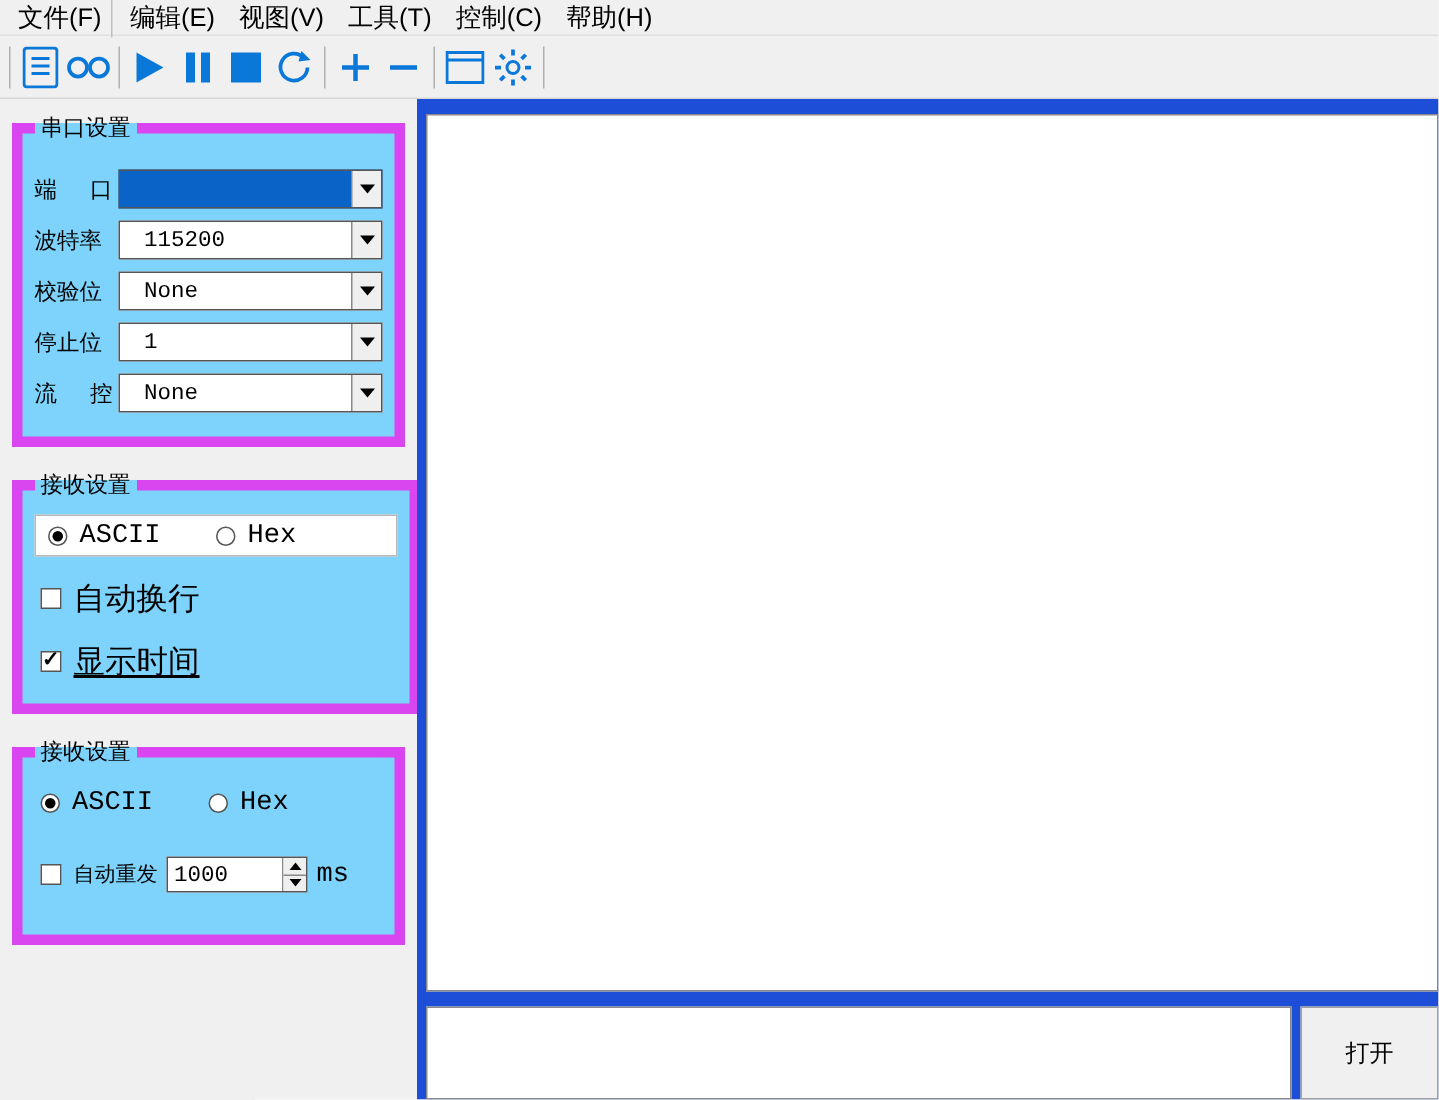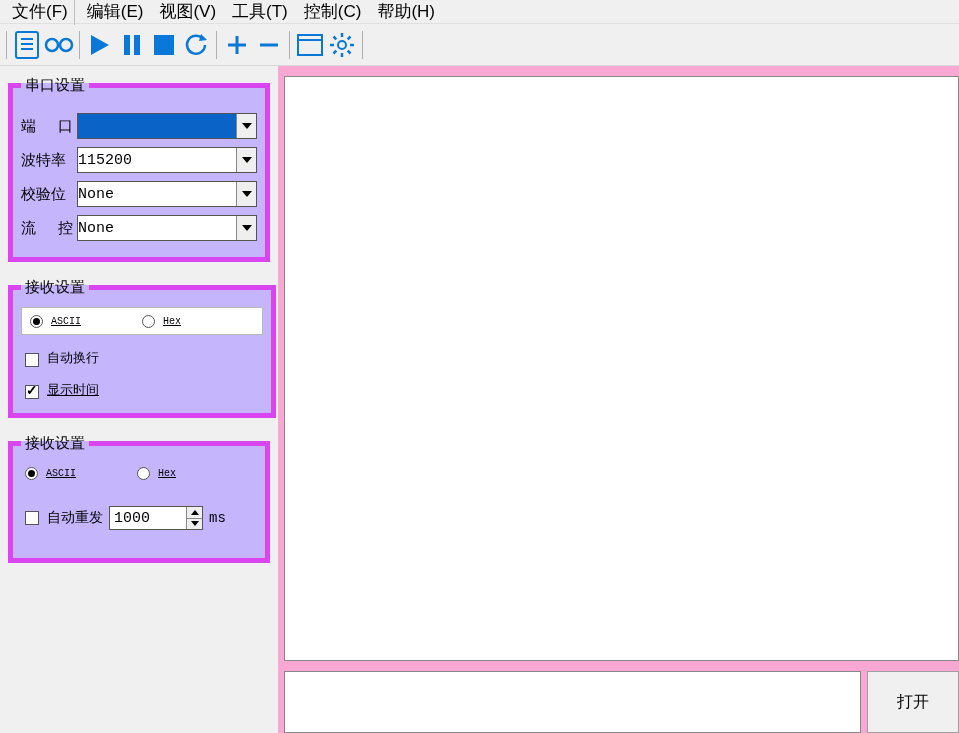--- a/index.html
+++ b/index.html
@@ -61,21 +61,21 @@
   .left-panel {
     width: 278px;
     padding: 10px 8px 8px 8px;
     background: #f0f0f0;
   }
   .right-panel {
     flex: 1;
     display: flex;
     flex-direction: column;
     padding: 10px 0 0 6px;
-    background: #f9a8d4;
+    background: #1d4ed8;
   }
   .output-area {
     flex: 1;
     background: #fff;
     border: 1px solid #888;
     overflow: auto;
   }
   .send-row {
     height: 62px;
     display: flex;
@@ -94,24 +94,24 @@
   .open-btn {
     width: 92px;
     margin-left: 6px;
     background: #f0f0f0;
     border: 1px solid #a0a0a0;
     font-size: 16px;
     cursor: pointer;
   }
 
   fieldset.group {
-    border: 5px solid #d946ef;
+    border: 7px solid #d946ef;
     margin: 0 0 16px 0;
     padding: 10px 8px 8px 8px;
-    background: #c4b5fd;
+    background: #7dd3fc;
   }
   fieldset.group legend {
     padding: 0 4px;
     font-size: 15px;
     color: #000;
   }
 
   .form-row {
     display: flex;
     align-items: center;
@@ -130,21 +130,21 @@
   .combo {
     flex: 1;
     height: 26px;
     position: relative;
     background: #fff;
     border: 1px solid #555;
     display: flex;
     align-items: center;
     font-family: "Courier New", monospace;
     font-size: 15px;
-    padding-left: 0;
+    padding-left: 16px;
   }
   .combo .arrow {
     position: absolute;
     right: 0;
     top: 0;
     width: 20px;
     height: 100%;
     background: #efefef;
     border-left: 1px solid #888;
     display: flex;
@@ -169,45 +169,44 @@
     border: 1px solid #b8b8b8;
     height: 28px;
     padding: 0 8px;
     gap: 0;
   }
   .radio-item {
     display: flex;
     align-items: center;
     width: 112px;
     font-family: "Courier New", monospace;
-    font-size: 10px;
-    text-decoration: underline;
+    font-size: 18px;
   }
   .radio-item .dot {
     width: 13px; height: 13px;
     border: 1px solid #555;
     border-radius: 50%;
     margin-right: 8px;
     position: relative;
     background:#fff;
   }
   .radio-item .dot.on::after {
     content:"";
     position:absolute;
     left:2px; top:2px;
     width:7px; height:7px;
     border-radius:50%;
     background:#000;
   }
 
   .check-row {
     display: flex;
-    align-items: flex-end;
+    align-items: center;
     margin: 14px 0 0 4px;
-    font-size: 13px;
+    font-size: 21px;
   }
   .chk {
     width: 14px; height: 14px;
     border: 1px solid #555;
     background: #fff;
     margin-right: 8px;
     position: relative;
     flex-shrink:0;
   }
   .chk.on::after {
@@ -262,21 +261,21 @@
     border-left:4px solid transparent;
     border-right:4px solid transparent;
     border-bottom:5px solid #000;
   }
   .spinner .sp-arrows .dn::after {
     content:"";
     border-left:4px solid transparent;
     border-right:4px solid transparent;
     border-top:5px solid #000;
   }
-  .unit { font-size:14px; font-family:"Courier New",monospace; }
+  .unit { font-size:18px; font-family:"Courier New",monospace; }
 </style>
 </head>
 <body>
 
 <div class="menubar">
   <div class="mitem">文件(F)</div>
   <div class="mitem">编辑(E)</div>
   <div class="mitem">视图(V)</div>
   <div class="mitem">工具(T)</div>
   <div class="mitem">控制(C)</div>
@@ -401,20 +400,27 @@
 
 
       <div class="form-row">
         <div class="flabel">校验位</div>
         <div class="combo">
           <span class="cval">None</span>
           <div class="arrow"></div>
         </div>
       </div>
 
+      <div class="form-row">
+        <div class="flabel">停止位</div>
+        <div class="combo">
+          <span class="cval">1</span>
+          <div class="arrow"></div>
+        </div>
+      </div>
 
       <div class="form-row">
         <div class="flabel spread">
           <span>流</span>
             <span>控</span>
         </div>
         <div class="combo">
           <span class="cval">None</span>
           <div class="arrow"></div>
         </div>

